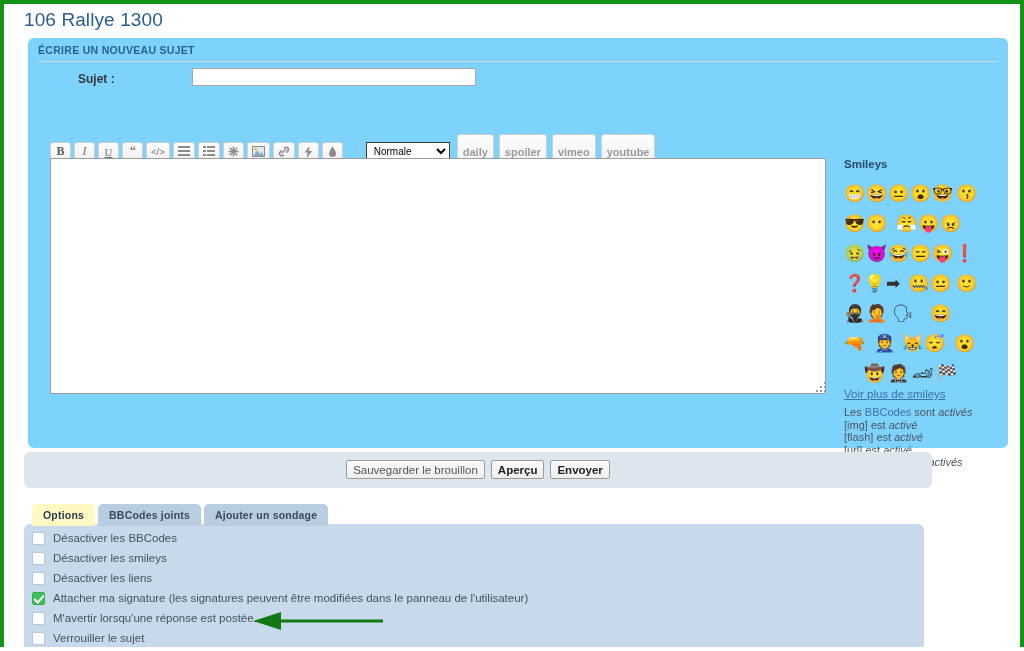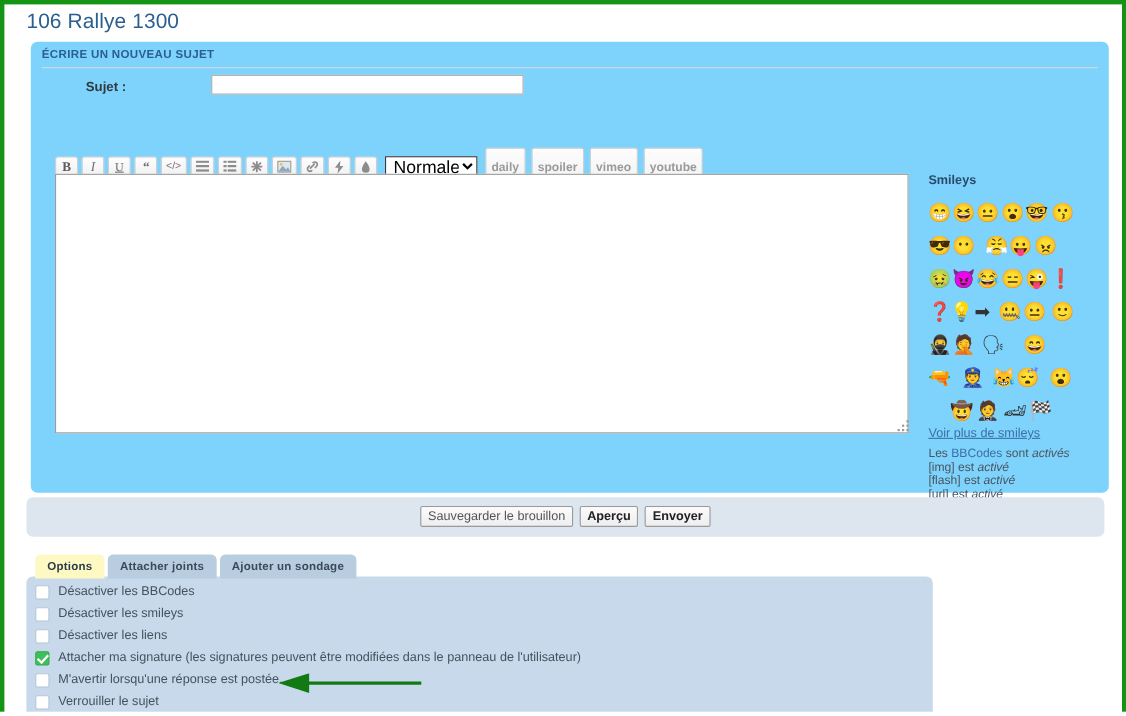--- a/index.html
+++ b/index.html
@@ -151,23 +151,23 @@
     user-select: none;
     font-family: "Liberation Sans", sans-serif;
   }
   .tb-select {
     height: 19px;
     width: 84px;
     box-sizing: border-box;
     border: 1px solid #3c3c3c;
     background: #ffffff;
     font-family: "Liberation Sans", sans-serif;
-    font-size: 16px;
+    font-size: 10px;
     color: #000;
-    margin-left: 4px;
+    margin-left: 20px;
     margin-right: 2px;
     padding-left: 3px;
     border-radius: 0;
   }
 
   
   .message-area {
     position: absolute;
     left: 22px;
     top: 120px;
@@ -233,21 +233,21 @@
     line-height: 12.6px;
   }
   .bbinfo a { color:#3d6fa8; text-decoration:none; }
   .bbinfo em { font-style: italic; }
 
   
   .submit-panel {
     position: absolute;
     left: 16px;
     top: 444px;
-    width: 980px;
+    width: 908px;
     height: 36px;
     background: #dde6ef;
     border-radius: 6px;
   }
   .submit-row {
     position:absolute;
     left:0; right:0;
     top: 8px;
     display:flex;
     justify-content:center;
@@ -295,21 +295,21 @@
   .tab.active {
     background: #fef9c3;
     color: #2b3b4b;
   }
 
   
   .options-panel {
     position: absolute;
     left: 16px;
     top: 516px;
-    width: 824px;
+    width: 900px;
     height: 127px;
     background: #c7d9ea;
     border-radius: 6px 6px 0 0;
     box-sizing:border-box;
   }
   .opt-row {
     position: absolute;
     left: 8px;
     height: 20px;
     display:flex;
@@ -543,21 +543,21 @@
     <div class="submit-panel">
       <div class="submit-row">
         <div class="btn">Sauvegarder le brouillon</div>
         <div class="btn primary">Aperçu</div>
         <div class="btn primary">Envoyer</div>
       </div>
     </div>
 
     <div class="tabs">
       <div class="tab active">Options</div>
-      <div class="tab">Attacher joints</div>
+      <div class="tab">BBCodes joints</div>
       <div class="tab">Ajouter un sondage</div>
     </div>
 
     <div class="options-panel">
       <div class="opt-row" style="top:4px;">
         <span class="cb"></span>
         <span class="opt-label">Désactiver les BBCodes</span>
       </div>
       <div class="opt-row" style="top:24px;">
         <span class="cb"></span>

